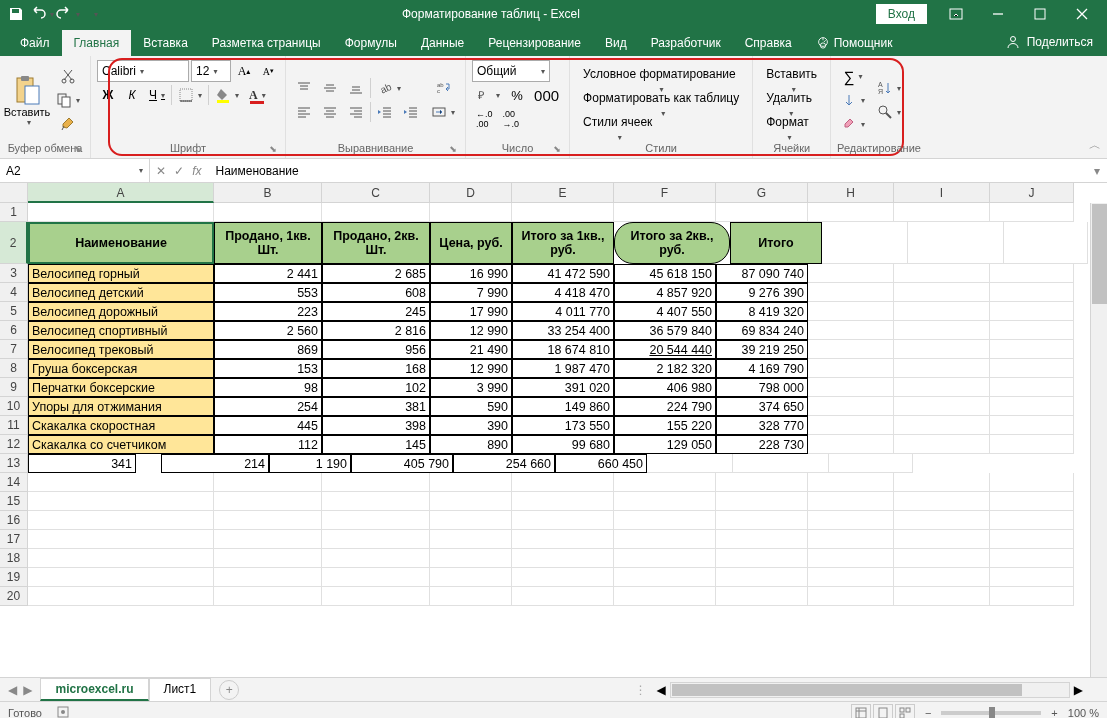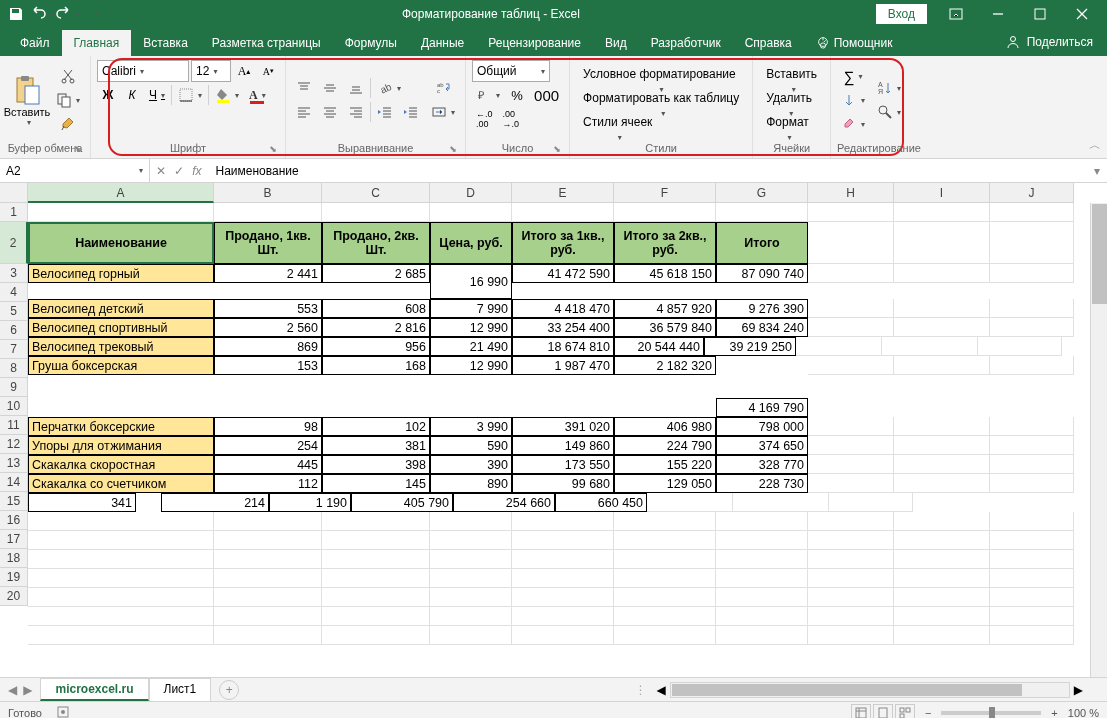--- a/index.html
+++ b/index.html
@@ -528,82 +528,94 @@
         <div class="cell" style="width: 86px; height: 19px;"></div>
         <div class="cell" style="width: 96px; height: 19px;"></div>
         <div class="cell" style="width: 84px; height: 19px;"></div>
       </div>
       <div class="grid-row">
         <div class="cell header-cell active" style="width: 186px; height: 42px;">Наименование</div>
         <div class="cell header-cell" style="width: 108px; height: 42px;">Продано, 1кв. Шт.</div>
         <div class="cell header-cell" style="width: 108px; height: 42px;">Продано, 2кв. Шт.</div>
         <div class="cell header-cell" style="width: 82px; height: 42px;">Цена, руб.</div>
         <div class="cell header-cell" style="width: 102px; height: 42px;">Итого за 1кв., руб.</div>
-        <div class="cell header-cell" style="width: 102px; height: 42px;">Итого за 2кв., руб.</div>
+        <div class="cell header-cell" style="width: 116px; height: 42px; border-radius: 19px;">Итого за 2кв., руб.</div>
         <div class="cell header-cell" style="width: 92px; height: 42px;">Итого</div>
         <div class="cell" style="width: 86px; height: 42px;"></div>
         <div class="cell" style="width: 96px; height: 42px;"></div>
         <div class="cell" style="width: 84px; height: 42px;"></div>
       </div>
       <div class="grid-row">
         <div class="cell name-cell" style="width: 186px; height: 19px;">Велосипед горный</div>
         <div class="cell data-cell" style="width: 108px; height: 19px;">2 441</div>
         <div class="cell data-cell" style="width: 108px; height: 19px;">2 685</div>
-        <div class="cell data-cell" style="width: 82px; height: 35px;">16 990</div>
+        <div class="cell data-cell" style="width: 82px; height: 19px;">16 990</div>
         <div class="cell data-cell" style="width: 102px; height: 19px;">41 472 590</div>
         <div class="cell data-cell" style="width: 102px; height: 19px;">45 618 150</div>
         <div class="cell data-cell" style="width: 92px; height: 19px;">87 090 740</div>
         <div class="cell" style="width: 86px; height: 19px;"></div>
         <div class="cell" style="width: 96px; height: 19px;"></div>
         <div class="cell" style="width: 84px; height: 19px;"></div>
       </div>
       <div class="grid-row">
         <div class="cell name-cell" style="width: 186px; height: 19px;">Велосипед детский</div>
         <div class="cell data-cell" style="width: 108px; height: 19px;">553</div>
         <div class="cell data-cell" style="width: 108px; height: 19px;">608</div>
         <div class="cell data-cell" style="width: 82px; height: 19px;">7 990</div>
         <div class="cell data-cell" style="width: 102px; height: 19px;">4 418 470</div>
         <div class="cell data-cell" style="width: 102px; height: 19px;">4 857 920</div>
         <div class="cell data-cell" style="width: 92px; height: 19px;">9 276 390</div>
         <div class="cell" style="width: 86px; height: 19px;"></div>
         <div class="cell" style="width: 96px; height: 19px;"></div>
         <div class="cell" style="width: 84px; height: 19px;"></div>
       </div>
       <div class="grid-row">
+        <div class="cell name-cell" style="width: 186px; height: 19px;">Велосипед дорожный</div>
+        <div class="cell data-cell" style="width: 108px; height: 19px;">223</div>
+        <div class="cell data-cell" style="width: 108px; height: 19px;">245</div>
+        <div class="cell data-cell" style="width: 82px; height: 19px;">17 990</div>
+        <div class="cell data-cell" style="width: 102px; height: 19px;">4 011 770</div>
+        <div class="cell data-cell" style="width: 102px; height: 19px;">4 407 550</div>
+        <div class="cell data-cell" style="width: 92px; height: 19px;">8 419 320</div>
+        <div class="cell" style="width: 86px; height: 19px;"></div>
+        <div class="cell" style="width: 96px; height: 19px;"></div>
+        <div class="cell" style="width: 84px; height: 19px;"></div>
+      </div>
+      <div class="grid-row">
         <div class="cell name-cell" style="width: 186px; height: 19px;">Велосипед спортивный</div>
         <div class="cell data-cell" style="width: 108px; height: 19px;">2 560</div>
         <div class="cell data-cell" style="width: 108px; height: 19px;">2 816</div>
         <div class="cell data-cell" style="width: 82px; height: 19px;">12 990</div>
         <div class="cell data-cell" style="width: 102px; height: 19px;">33 254 400</div>
         <div class="cell data-cell" style="width: 102px; height: 19px;">36 579 840</div>
         <div class="cell data-cell" style="width: 92px; height: 19px;">69 834 240</div>
         <div class="cell" style="width: 86px; height: 19px;"></div>
         <div class="cell" style="width: 96px; height: 19px;"></div>
         <div class="cell" style="width: 84px; height: 19px;"></div>
       </div>
       <div class="grid-row">
         <div class="cell name-cell" style="width: 186px; height: 19px;">Велосипед трековый</div>
         <div class="cell data-cell" style="width: 108px; height: 19px;">869</div>
         <div class="cell data-cell" style="width: 108px; height: 19px;">956</div>
         <div class="cell data-cell" style="width: 82px; height: 19px; padding-left: 11px;">21 490</div>
         <div class="cell data-cell" style="width: 102px; height: 19px;">18 674 810</div>
-        <div class="cell data-cell" style="width: 90px; height: 19px;">20 544 440</div>
+        <div class="cell data-cell" style="width: 102px; height: 19px; text-decoration: underline;">20 544 440</div>
         <div class="cell data-cell" style="width: 92px; height: 19px;">39 219 250</div>
         <div class="cell" style="width: 86px; height: 19px;"></div>
         <div class="cell" style="width: 96px; height: 19px;"></div>
         <div class="cell" style="width: 84px; height: 19px;"></div>
       </div>
       <div class="grid-row">
         <div class="cell name-cell" style="width: 186px; height: 19px;">Груша боксерская</div>
         <div class="cell data-cell" style="width: 108px; height: 19px;">153</div>
         <div class="cell data-cell" style="width: 108px; height: 19px;">168</div>
         <div class="cell data-cell" style="width: 82px; height: 19px;">12 990</div>
         <div class="cell data-cell" style="width: 102px; height: 19px;">1 987 470</div>
         <div class="cell data-cell" style="width: 102px; height: 19px;">2 182 320</div>
-        <div class="cell data-cell" style="width: 92px; height: 19px; margin-top: 42px;">4 169 790</div>
+        <div class="cell data-cell" style="width: 92px; height: 19px;">4 169 790</div>
         <div class="cell" style="width: 86px; height: 19px;"></div>
         <div class="cell" style="width: 96px; height: 19px;"></div>
         <div class="cell" style="width: 84px; height: 19px;"></div>
       </div>
       <div class="grid-row">
         <div class="cell name-cell" style="width: 186px; height: 19px;">Перчатки боксерские</div>
         <div class="cell data-cell" style="width: 108px; height: 19px;">98</div>
         <div class="cell data-cell" style="width: 108px; height: 19px;">102</div>
         <div class="cell data-cell" style="width: 82px; height: 19px;">3 990</div>
         <div class="cell data-cell" style="width: 102px; height: 19px;">391 020</div>

